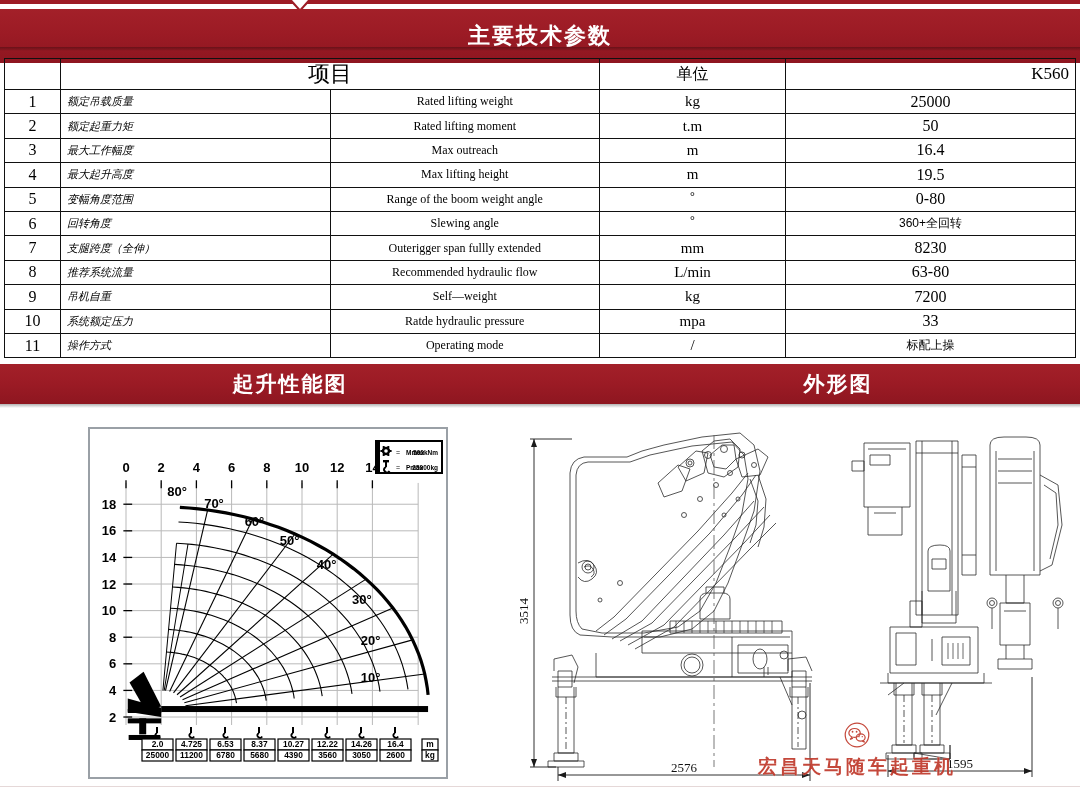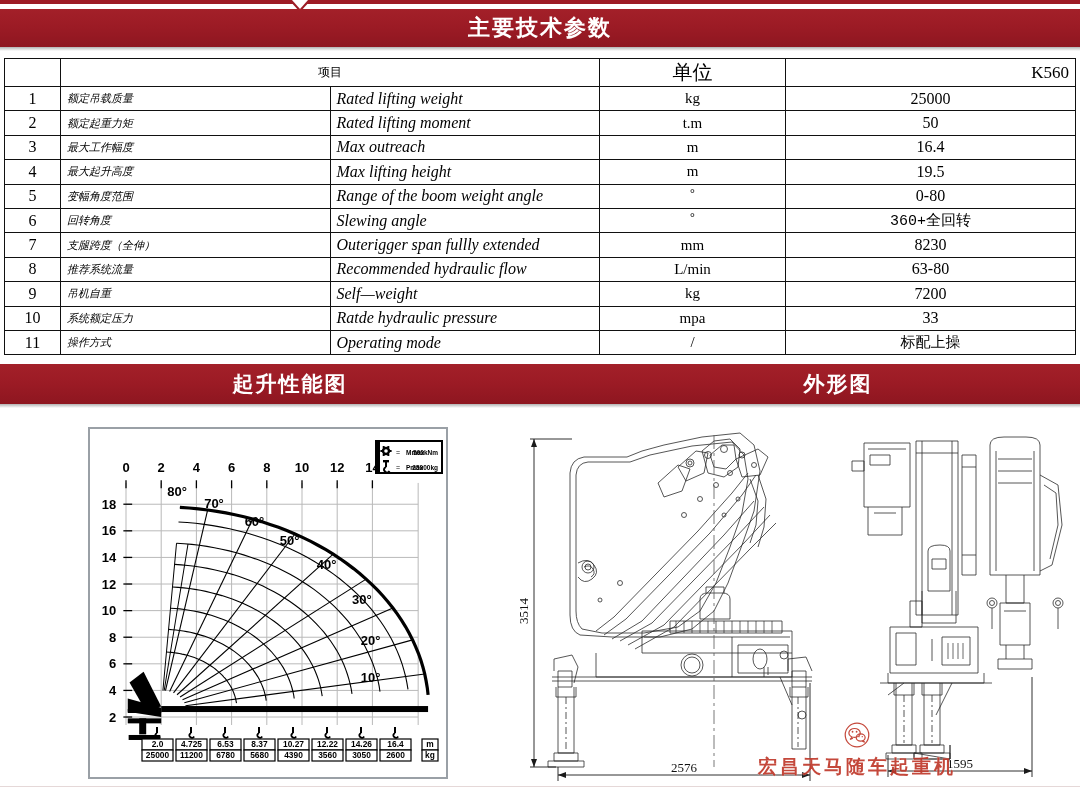--- a/index.html
+++ b/index.html
@@ -30,21 +30,21 @@
   
   .banner {
     position:absolute; left:0; width:1080px;
     background: linear-gradient(180deg,#a32029 0%, #9c1b25 45%, #8e1620 100%);
     color:#fff; text-align:center;
     font-family: "DejaVu Sans", "Liberation Sans", sans-serif;
     font-weight: bold;
     letter-spacing: 2px;
     display:flex; align-items:center; justify-content:center;
   }
-  #banner-main { top:9px; height:38px; font-size:22px; }
+  #banner-main { top:9px; height:54px; font-size:22px; }
   #banner-sections { top:364px; height:40px; }
   .banner-shadow { position:absolute; left:0; width:1080px; height:4px;
       background: linear-gradient(180deg, rgba(0,0,0,.30), rgba(0,0,0,0)); }
   #shadow-main { top:47px; }
   #shadow-sections { top:404px; }
 
   .sec-title {
     position:absolute; top:364px; height:40px;
     display:flex; align-items:center; justify-content:center;
     color:#fff; font-size:21px; font-weight:bold; letter-spacing:2px;
@@ -64,26 +64,26 @@
     border:1px solid #111;
     height:24.4px;
     padding:0 6px;
     font-weight:normal;
     color:#000;
     white-space:nowrap;
     overflow:hidden;
   }
   .c-no   { width:56px;  text-align:center; font-family:"Liberation Serif",serif; font-size:16px;}
   .c-cn   { width:250px; text-align:left;   font-family:"DejaVu Sans","Liberation Sans",sans-serif; font-size:11px; padding-left:14px;font-style:italic;}
-  .c-en   { width:290px; text-align:left;   font-family:"Liberation Serif","DejaVu Serif",serif; font-size:16px; padding-left:8px;font-style:italic;}
+  .c-en   { width:290px; text-align:center;   font-family:"Liberation Serif","DejaVu Serif",serif; font-size:12px; padding-left:8px;}
   .c-unit { width:186px; text-align:center; font-family:"Liberation Serif","DejaVu Serif",serif; font-size:15px;}
   .c-val  { width:290px; text-align:center; font-family:"Liberation Serif","DejaVu Serif",serif; font-size:16px;}
-  .c-val-cn { font-family:Liberation Mono, monospace; font-size:15px;}
-  .hdr-item { text-align:center; font-family:"DejaVu Sans","Liberation Sans",sans-serif; font-size:12px;margin-top:37px;}
-  .hdr-unit { text-align:center; font-family:"DejaVu Sans","Liberation Sans",sans-serif; font-size:20px;}
+  .c-val-cn { font-family:Liberation Sans, sans-serif; font-size:12px;}
+  .hdr-item { text-align:center; font-family:"DejaVu Sans","Liberation Sans",sans-serif; font-size:22px;margin-top:37px;}
+  .hdr-unit { text-align:center; font-family:"DejaVu Sans","Liberation Sans",sans-serif; font-size:16px;}
   .hdr-model{ text-align:right; font-family:"Liberation Serif",serif; font-size:17px;}
   .deg { font-size:12px; vertical-align:super; }
 
   
   #chart-panel {
     position:absolute; left:88px; top:427px; width:360px; height:352px;
     border:2px solid #9aa0a6; background:#fff;
   }
   #chart-svg { display:block; }
 

